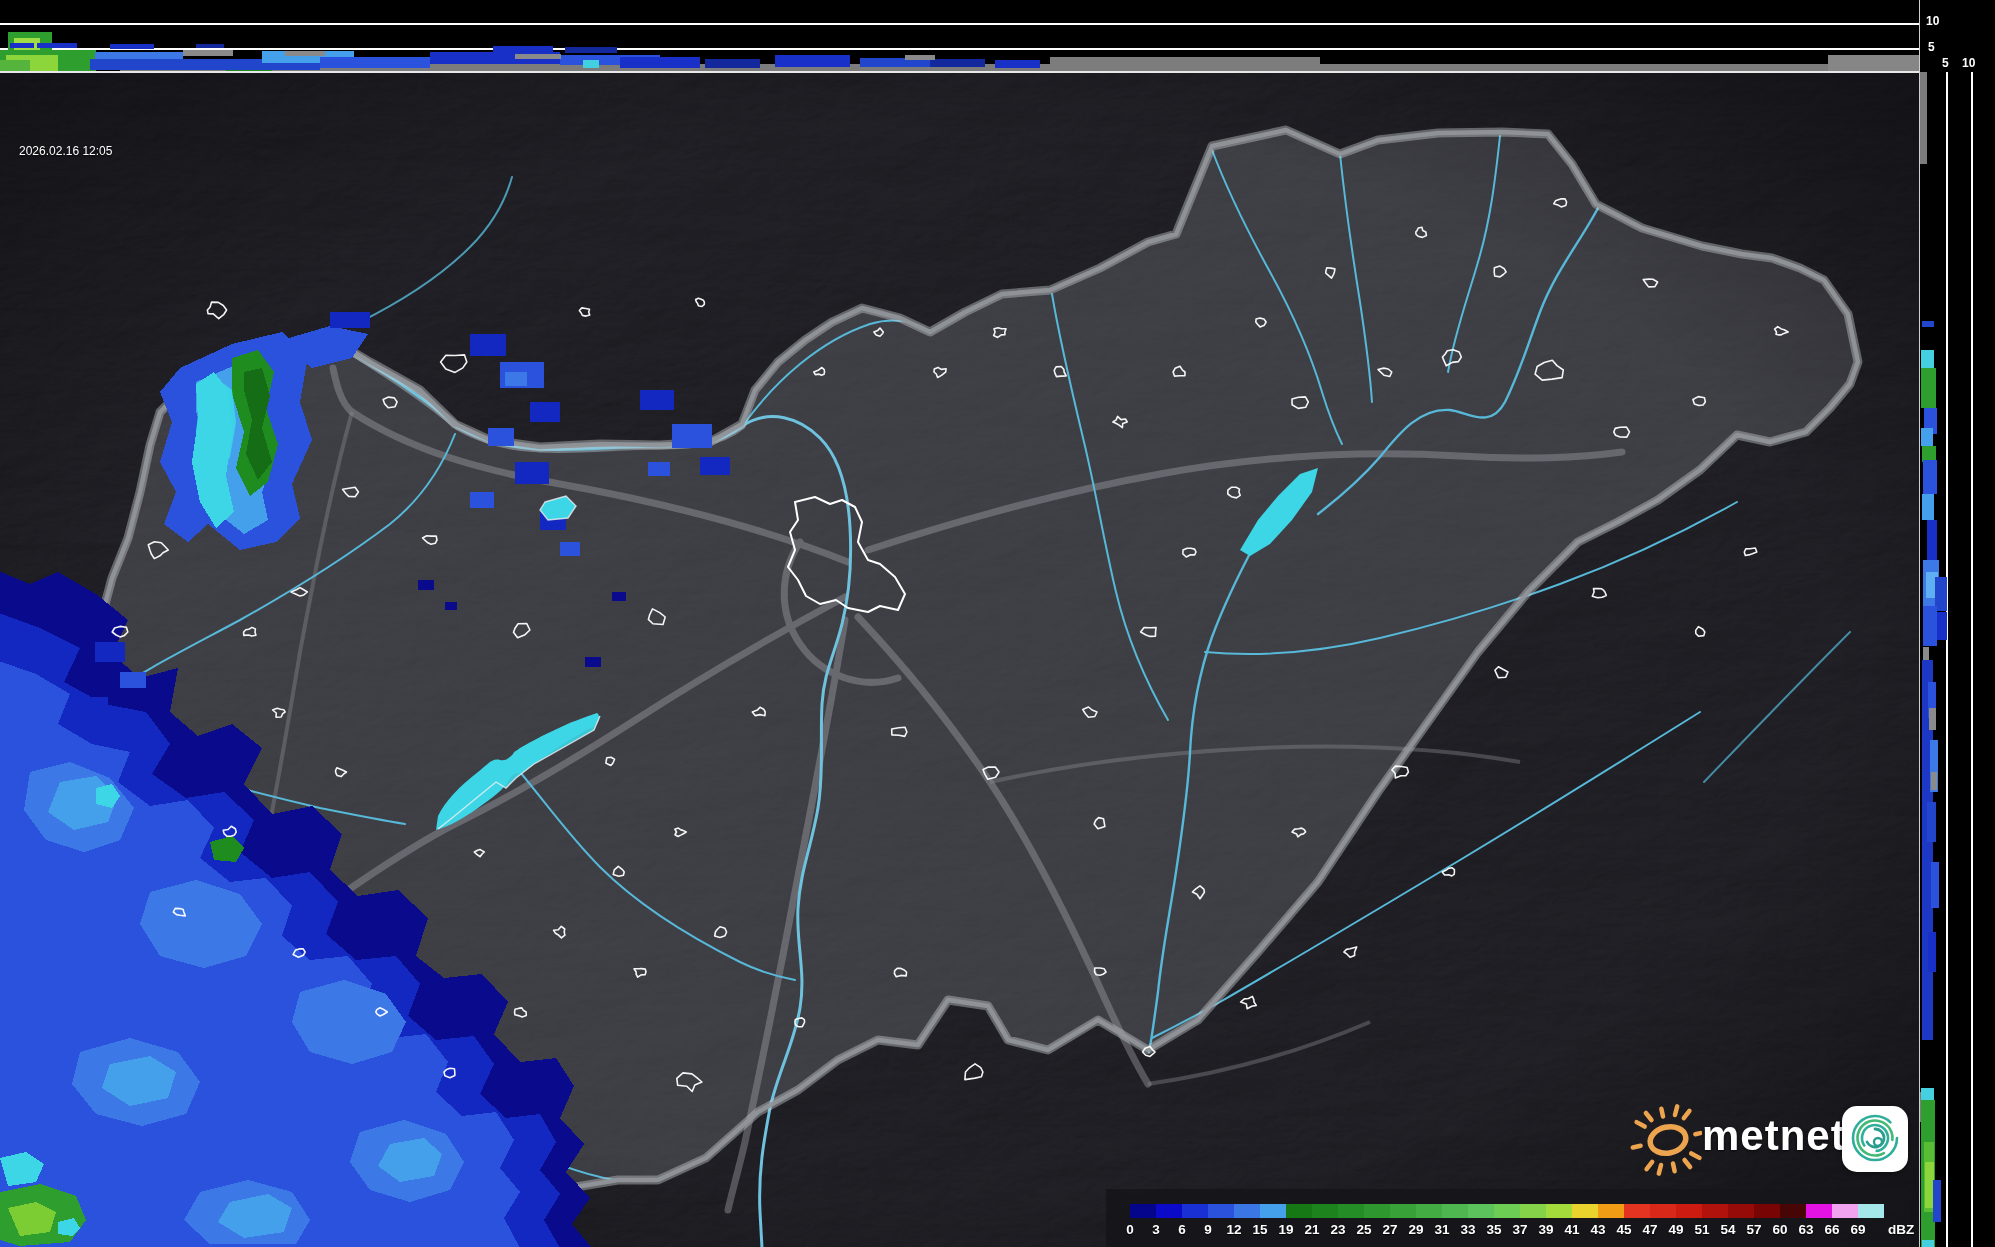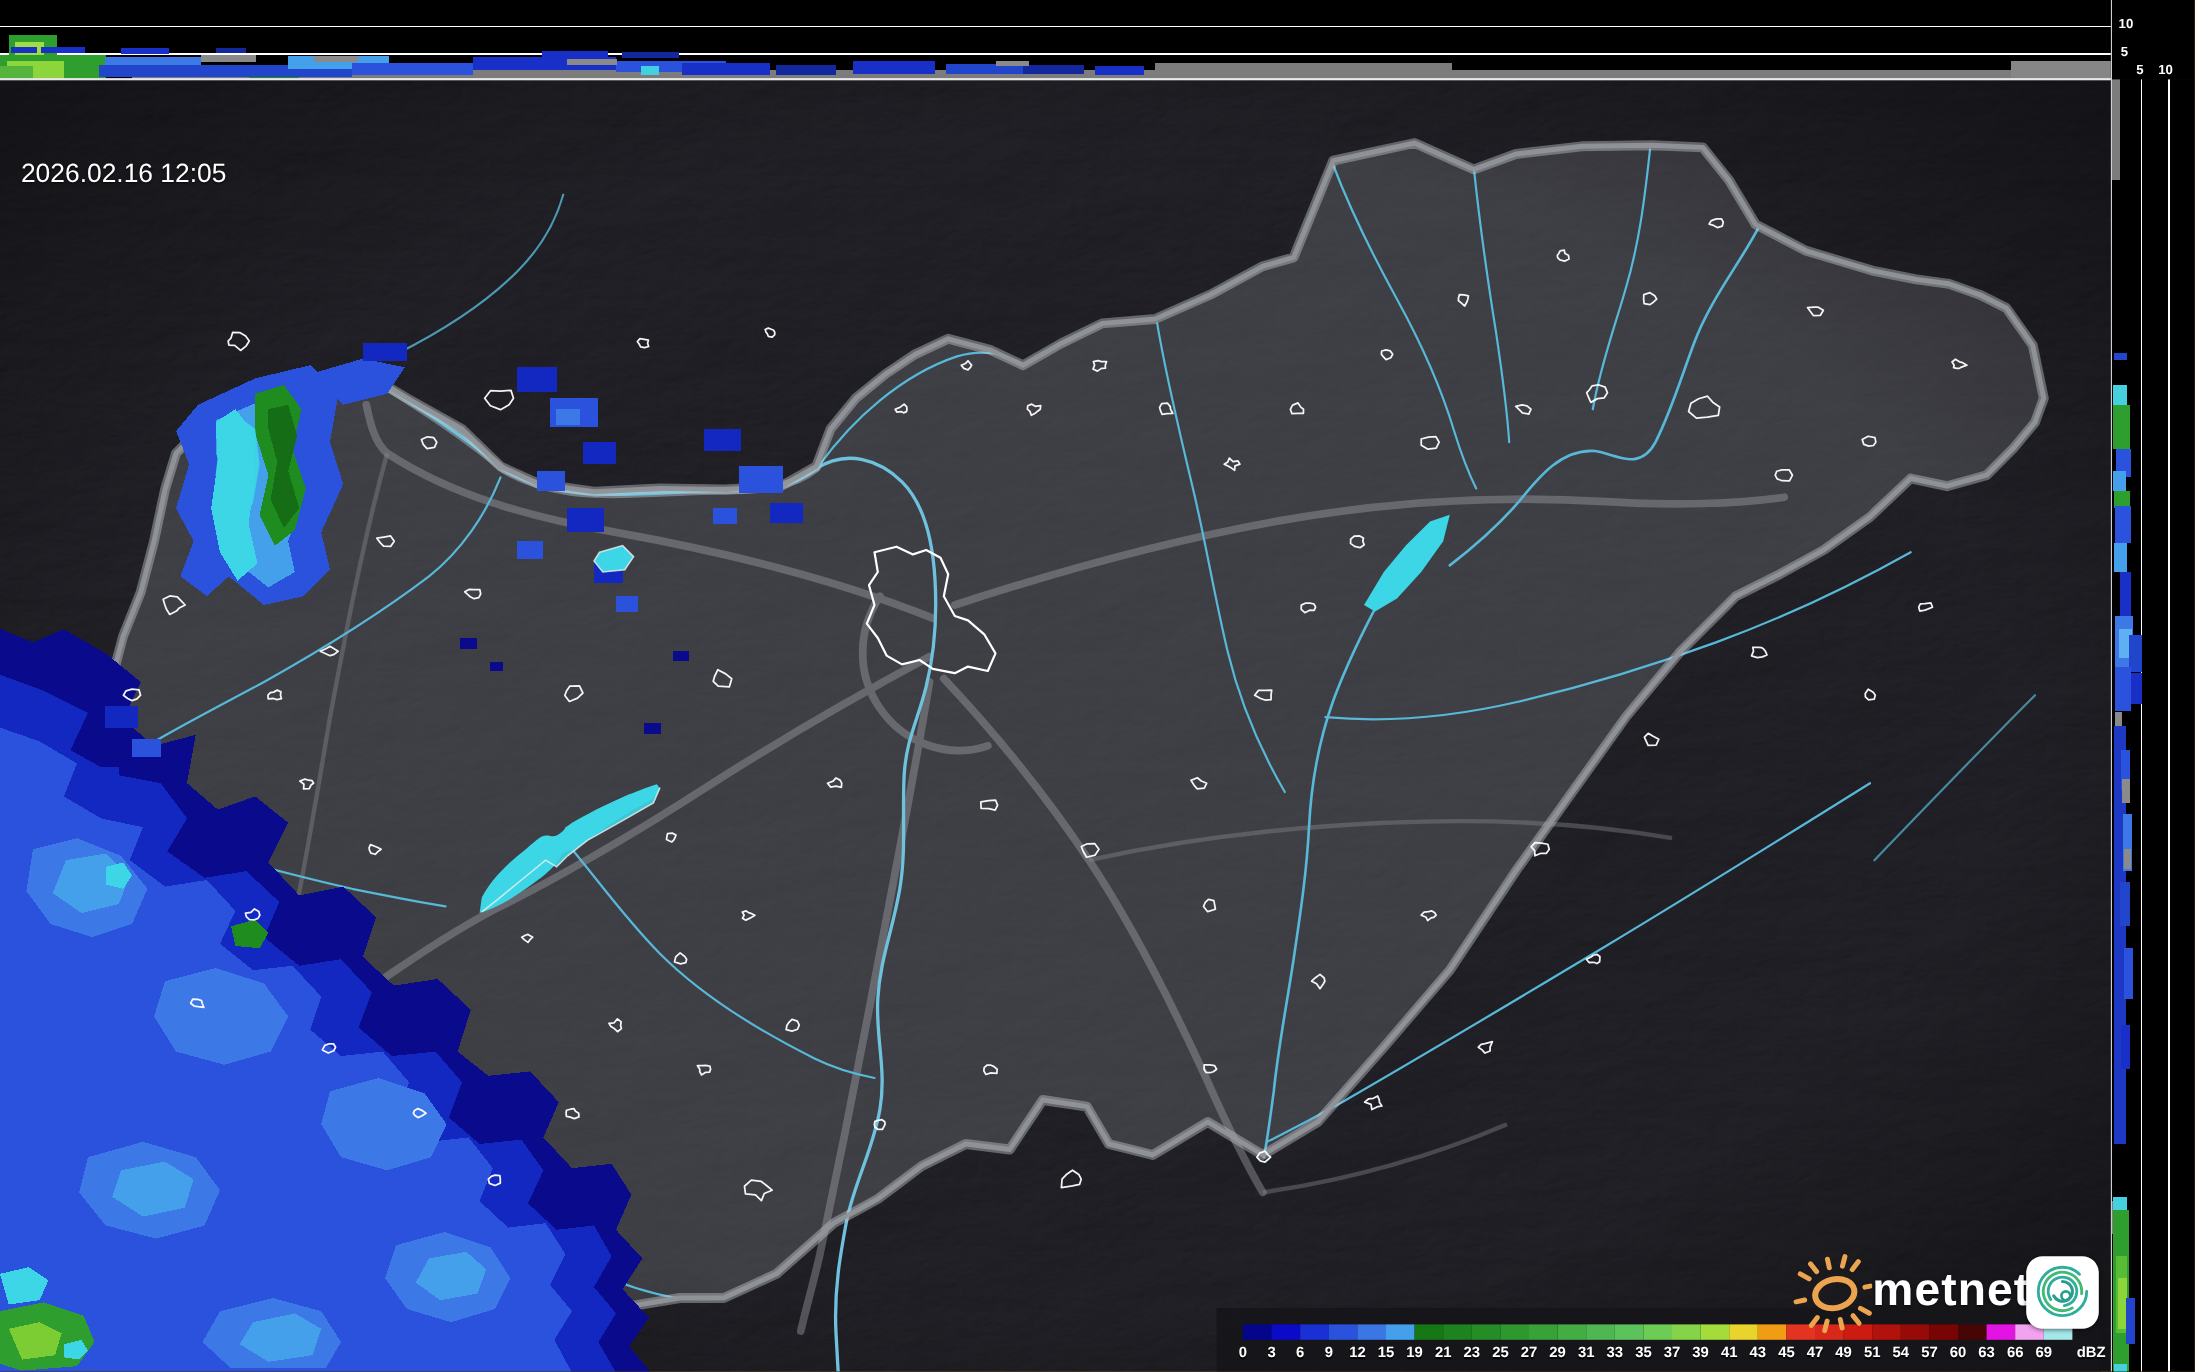--- a/index.html
+++ b/index.html
@@ -10,33 +10,33 @@
   #right-panel{position:absolute;left:1919px;top:72px;width:76px;height:1175px;background:#000;}
   #corner{position:absolute;left:1919px;top:0;width:76px;height:72px;background:#000;}
   #map-wrap{position:absolute;left:0;top:72px;width:1919px;height:1175px;background:#36363b;}
   .sep-h{position:absolute;left:0;top:71px;width:1919px;height:1.5px;background:#e8e8e8;}
   .sep-v{position:absolute;left:1918.5px;top:0;width:1.8px;height:1247px;background:#cfcfcf;}
   .tick{position:absolute;color:#fff;font-size:12px;font-weight:bold;line-height:1;
         text-shadow:0 0 2px #000;}
   
   #title{position:absolute;left:18px;top:92px;color:#fff;font-size:37px;font-weight:400;
          text-shadow:0 1px 3px rgba(0,0,0,.8);letter-spacing:.5px;}
-  #timestamp{position:absolute;left:19px;top:144px;color:#fff;font-size:24px;
+  #timestamp{position:absolute;left:19px;top:144px;color:#fff;font-size:12px;
          text-shadow:0 1px 2px rgba(0,0,0,.8);}
   
   #legend{position:absolute;left:1106px;top:1189px;width:804px;height:58px;
           background:rgba(22,22,26,.92);}
   #legend-bar{position:absolute;left:24px;top:15px;height:14px;display:flex;}
   .legend-band{width:26px;height:14px;}
   .legend-tick{position:absolute;top:33px;transform:translateX(-50%);color:#fff;
                font-size:13.5px;font-weight:bold;text-shadow:0 1px 1px #000;}
   #legend-unit{position:absolute;top:33px;color:#fff;font-size:13.5px;font-weight:bold;
                text-shadow:0 1px 1px #000;}
   
-  #logo{position:absolute;left:1628px;top:1132px;width:290px;height:86px;cursor:pointer;}
+  #logo{position:absolute;left:1628px;top:1096px;width:290px;height:86px;cursor:pointer;}
   #logo-text{position:absolute;left:74px;top:16px;color:#fff;font-size:42px;font-weight:bold;
              letter-spacing:1px;text-shadow:0 1px 3px rgba(0,0,0,.7);}
   #app-icon{position:absolute;left:214px;top:10px;width:66px;height:66px;background:#fff;
             border-radius:15px;box-shadow:0 1px 4px rgba(0,0,0,.5);}
   svg{display:block;}
 </style>
 </head>
 <body>
 
 <div id="stage">

